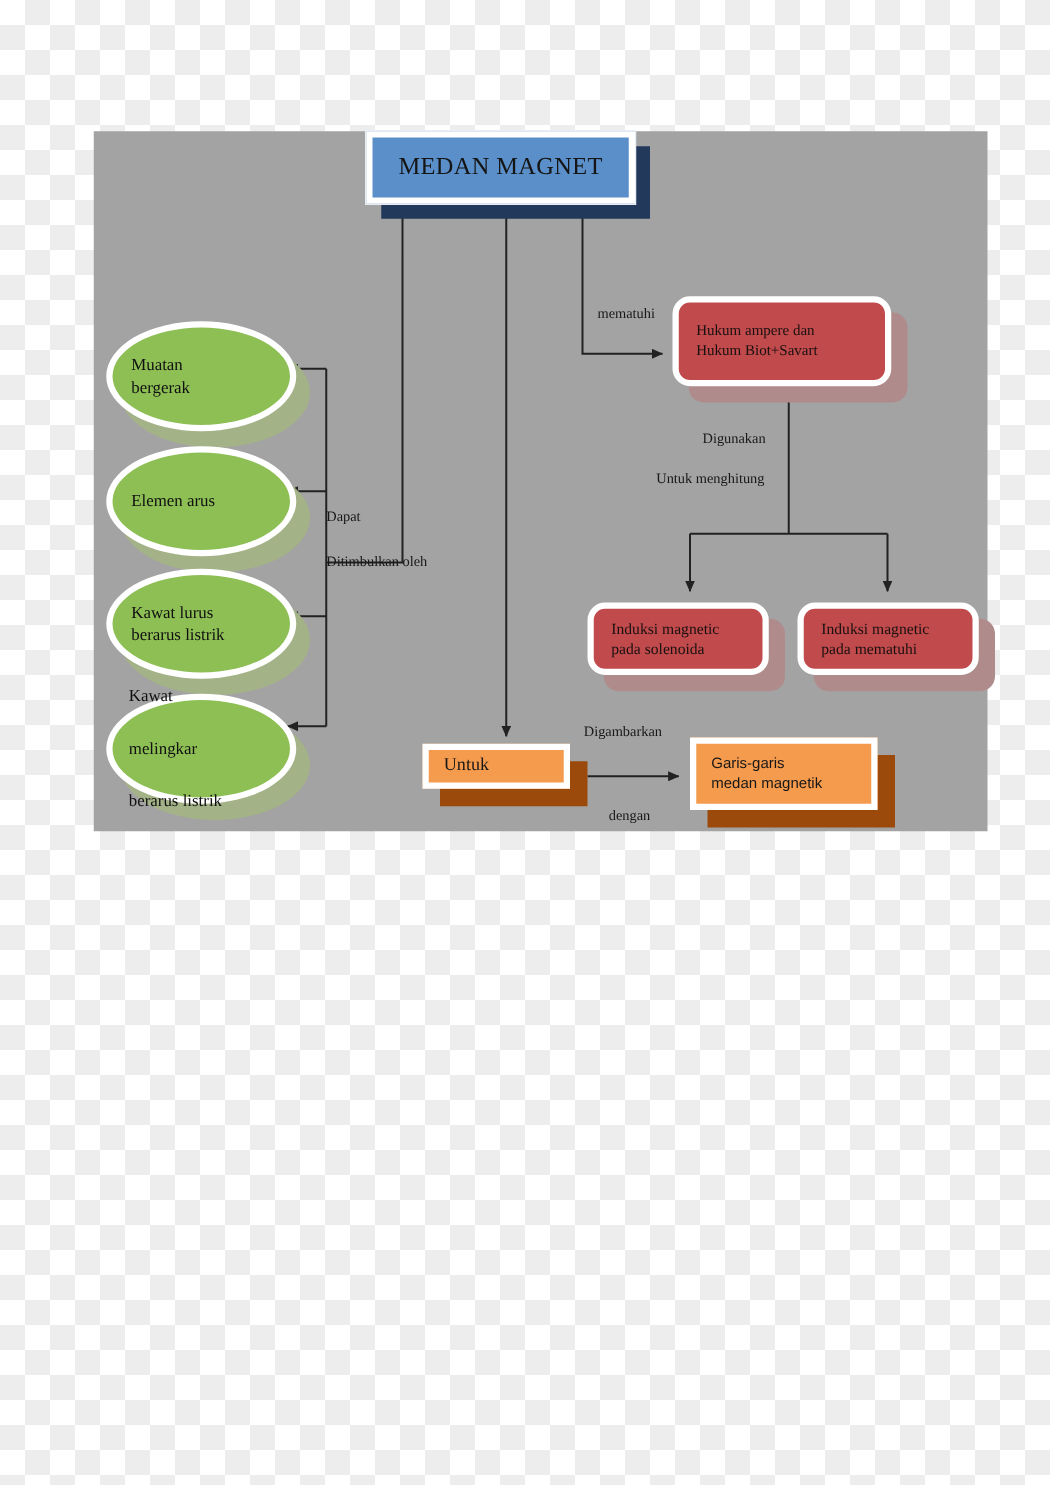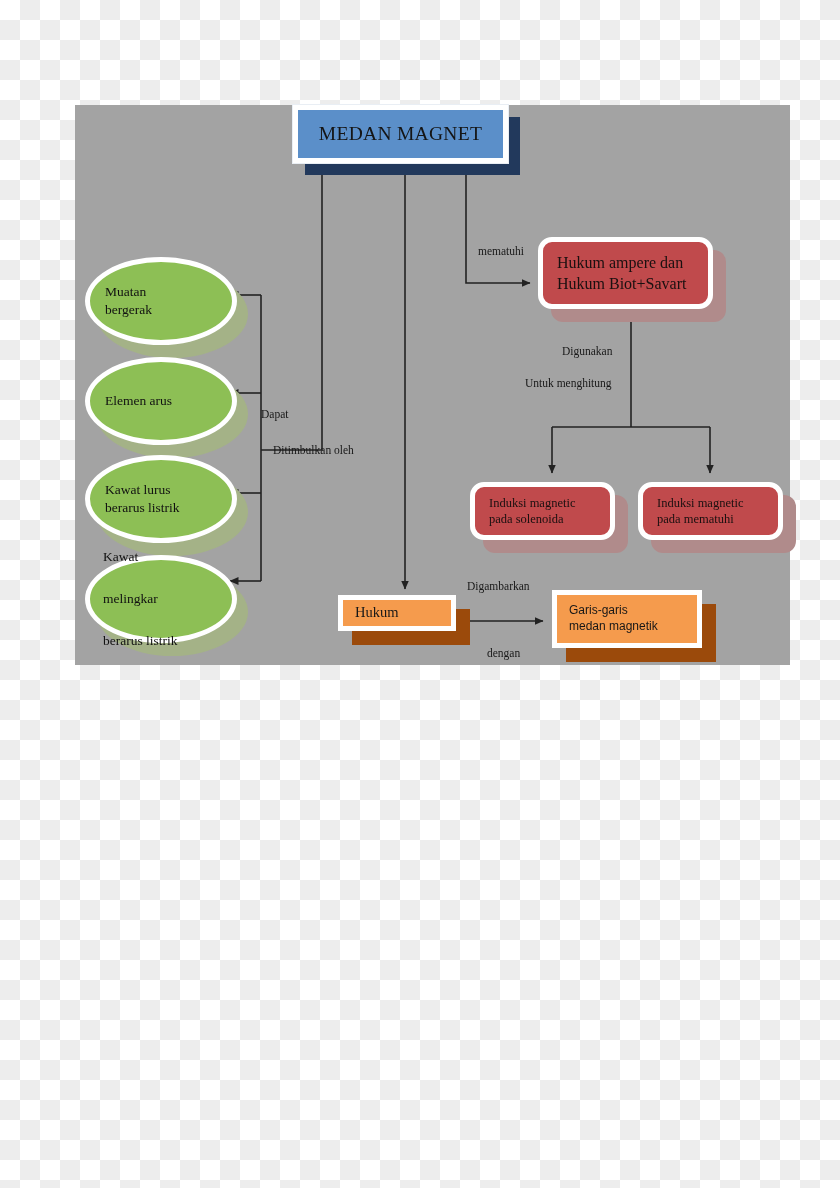--- a/index.html
+++ b/index.html
@@ -119,21 +119,21 @@
     border: 5px solid #ffffff;
     border-radius: 14px;
     padding: 0 14px;
     align-items: flex-start;
   }
   .red-node .label {
     color: #1a1010;
     text-align: left;
   }
   #red-main { left: 463px; top: 132px; width: 175px; height: 72px; }
-  #red-main .label { font-size: 16px; }
+  #red-main .label { font-size: 12px; }
   #red-sol  { left: 395px; top: 377px; width: 145px; height: 58px; }
   #red-tor  { left: 563px; top: 377px; width: 145px; height: 58px; }
   #red-sol .label, #red-tor .label { font-size: 12.5px; }
 
   
   .orange-node .shadow {
     left: 14px; top: 14px;
     background: #9b4a0b;
   }
   .orange-node .face {
@@ -154,21 +154,21 @@
   
   .conn-label {
     position: absolute;
     font-size: 11.5px;
     color: #181818;
     white-space: nowrap;
     line-height: 1;
   }
   #lbl-mematuhi       { left: 403px; top: 141px; }
   #lbl-dapat          { left: 186px; top: 304px; }
-  #lbl-ditimbulkan    { left: 186px; top: 340px; margin-left: 12px; }
+  #lbl-ditimbulkan    { left: 186px; top: 340px; }
   #lbl-digunakan      { left: 487px; top: 241px; }
   #lbl-untuk          { left: 450px; top: 273px; }
   #lbl-digambarkan    { left: 392px; top: 476px; }
   #lbl-dengan         { left: 392px; top: 543px; margin-left: 20px; }
 
   
   #wires {
     position: absolute;
     left: 0; top: 0;
     width: 715px; height: 560px;
@@ -270,21 +270,21 @@
     <div class="shadow"></div>
     <div class="face">
       <div class="label">Induksi magnetic</div>
       <div class="label">pada mematuhi</div>
     </div>
   </div>
 
   <div class="node orange-node" id="or-gaya">
     <div class="shadow"></div>
     <div class="face">
-      <div class="label">Hukum</div>
+      <div class="label">Untuk</div>
     </div>
   </div>
 
   <div class="node orange-node" id="or-garis">
     <div class="shadow"></div>
     <div class="face">
       <div class="label">Garis-garis</div>
       <div class="label">medan magnetik</div>
     </div>
   </div>

